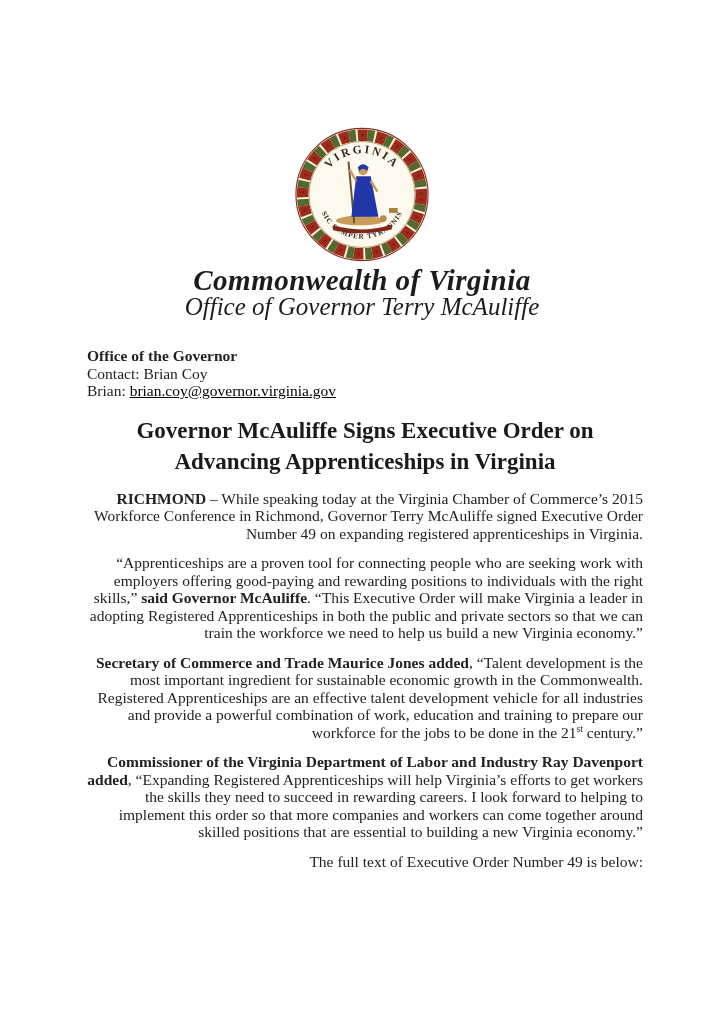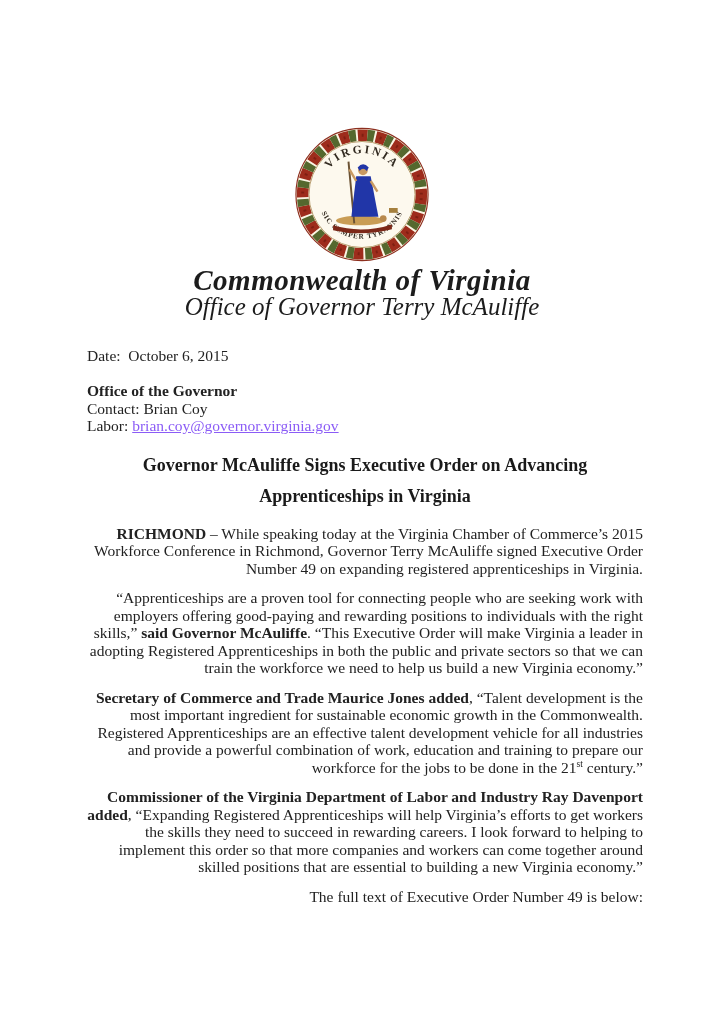--- a/index.html
+++ b/index.html
@@ -47,21 +47,21 @@
   }
   .bold { font-weight: bold; }
   .gap-above { margin-top: 17.5px; }
   .email-link {
     text-decoration: underline;
     cursor: pointer;
   }
   .headline {
     margin: 15px auto 13px auto;
     text-align: center;
-    font-size: 18px;
+    font-size: 23px;
     line-height: 31px;
     font-weight: bold;
     color: #1a1a1a;
   }
   .body-para {
     margin: 0 0 12px 0;
     font-size: 15.5px;
     line-height: 17.5px;
     text-align: right;
   }
@@ -113,25 +113,24 @@
         <rect x="98" y="84" width="9" height="5" fill="#a5803e"></rect>
       </g>
     </svg>
   </div>
 
   <div class="org-title">Commonwealth of Virginia</div>
   <div class="org-subtitle">Office of Governor Terry McAuliffe</div>
 
   <div class="content">
 
-    <div class="release-line">Date:  October 6, 2015</div>
 
     <div class="release-line bold gap-above">Office of the Governor</div>
     <div class="release-line">Contact: Brian Coy</div>
-    <div class="release-line"><span>Labor: </span><a class="email-link" style="color: #8b5cf6;">brian.coy@governor.virginia.gov</a></div>
+    <div class="release-line"><span>Brian: </span><a class="email-link" style="color: #000000;">brian.coy@governor.virginia.gov</a></div>
 
     <h1 class="headline">Governor McAuliffe Signs Executive Order on Advancing Apprenticeships in Virginia</h1>
 
     <p class="body-para"><b>RICHMOND</b><span> – While speaking today at the Virginia Chamber of Commerce’s 2015 Workforce Conference in Richmond, Governor Terry McAuliffe signed Executive Order Number 49 on expanding registered apprenticeships in Virginia.</span></p>
     <p class="body-para"><span>“Apprenticeships are a proven tool for connecting people who are seeking work with employers offering good-paying and rewarding positions to individuals with the right skills,” </span><b>said Governor McAuliffe</b><span>. “This Executive Order will make Virginia a leader in adopting Registered Apprenticeships in both the public and private sectors so that we can train the workforce we need to help us build a new Virginia economy.”</span></p>
     <p class="body-para"><b>Secretary of Commerce and Trade Maurice Jones added</b><span>, “Talent development is the most important ingredient for sustainable economic growth in the Commonwealth. Registered Apprenticeships are an effective talent development vehicle for all industries and provide a powerful combination of work, education and training to prepare our workforce for the jobs to be done in the 21</span><sup>st</sup><span> century.”</span></p>
     <p class="body-para"><b>Commissioner of the Virginia Department of Labor and Industry Ray Davenport added</b><span>, “Expanding Registered Apprenticeships will help Virginia’s efforts to get workers the skills they need to succeed in rewarding careers. I look forward to helping to implement this order so that more companies and workers can come together around skilled positions that are essential to building a new Virginia economy.”</span></p>
     <p class="body-para gap-above"><span>The full text of Executive Order Number 49 is below:</span></p>
 
   </div>

